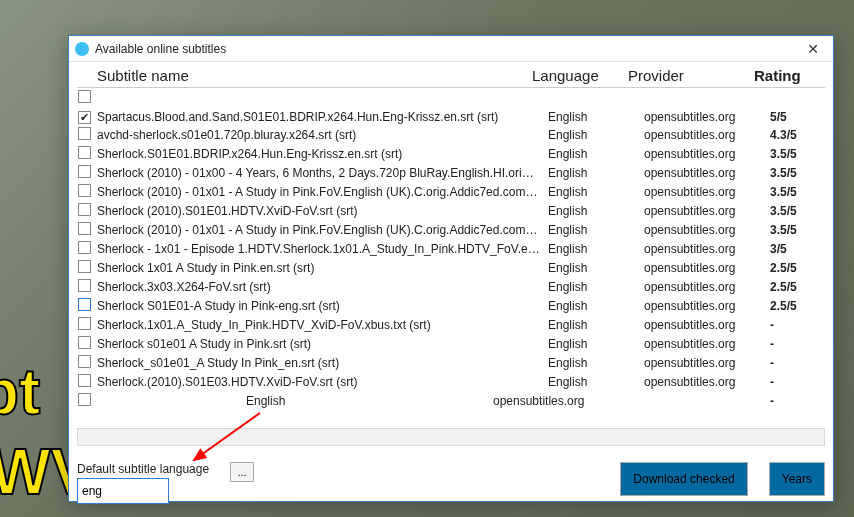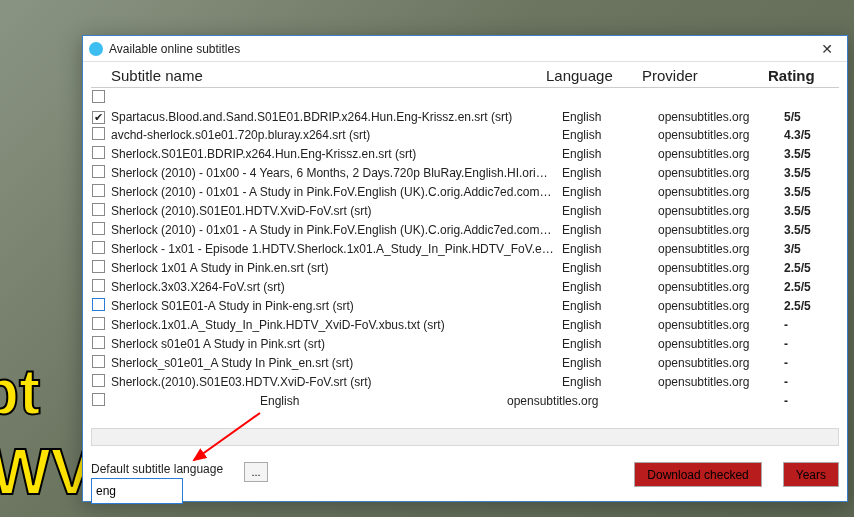--- a/index.html
+++ b/index.html
@@ -24,21 +24,21 @@
     -webkit-text-stroke: 2px #000;
     text-stroke: 2px #000;
     font-size: 64px;
     line-height: 1;
   }
   .bg-text.t1 { left: -20px; top: 360px; }
   .bg-text.t2 { left: -10px; top: 440px; }
 
   .dialog {
     position: absolute;
-    left: 82px;
+    left: 68px;
     top: 35px;
     width: 766px;
     height: 467px;
     background: #fff;
     border: 1px solid #3a7fc8;
     box-shadow: 0 4px 20px rgba(0,0,0,0.3);
   }
   .titlebar {
     height: 26px;
     display: flex;
@@ -137,24 +137,24 @@
   .browse-btn {
     width: 24px; height: 20px;
     border: 1px solid #aaa;
     background: #f4f4f4;
     font-size: 11px;
     cursor: pointer;
     display: flex; align-items: center; justify-content: center;
   }
   .flex-spacer { flex: 1; }
   .btn {
-    height: 25px;
+    height: 34px;
     padding: 0 12px;
     border: 1px solid #aaa;
-    background: #b91c1c;
+    background: #0369a1;
     font-size: 12px;
     cursor: pointer;
     display: flex; align-items: center;
   }
 
   .arrow {
     position: absolute;
     pointer-events: none;
     z-index: 10;
   }

